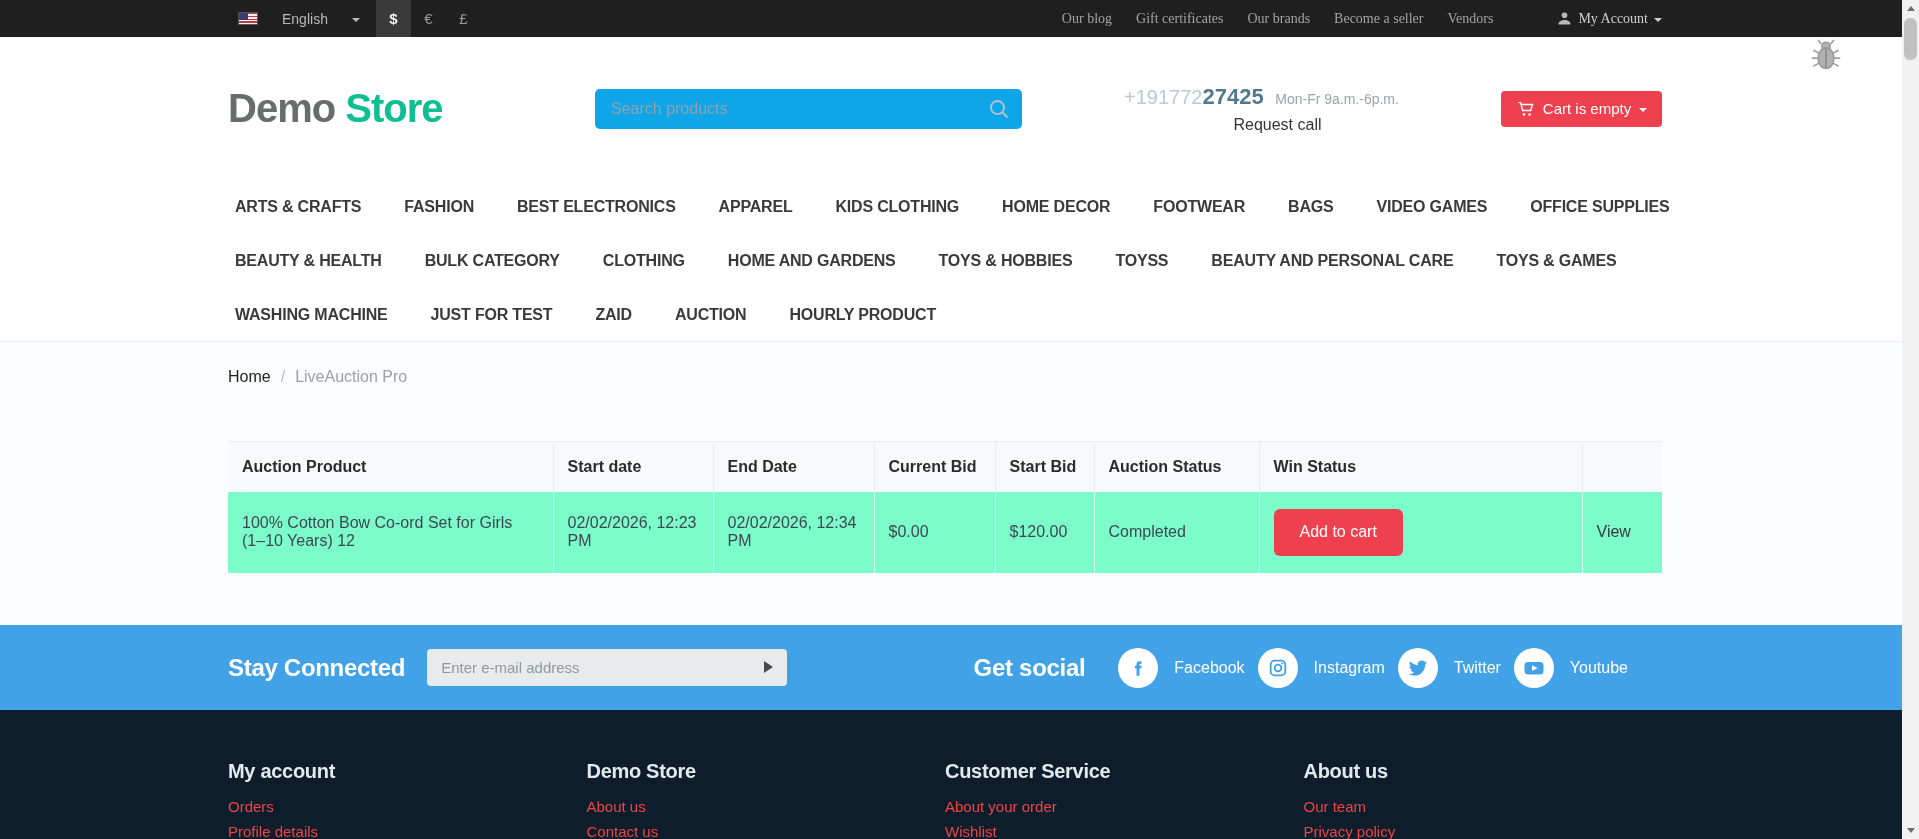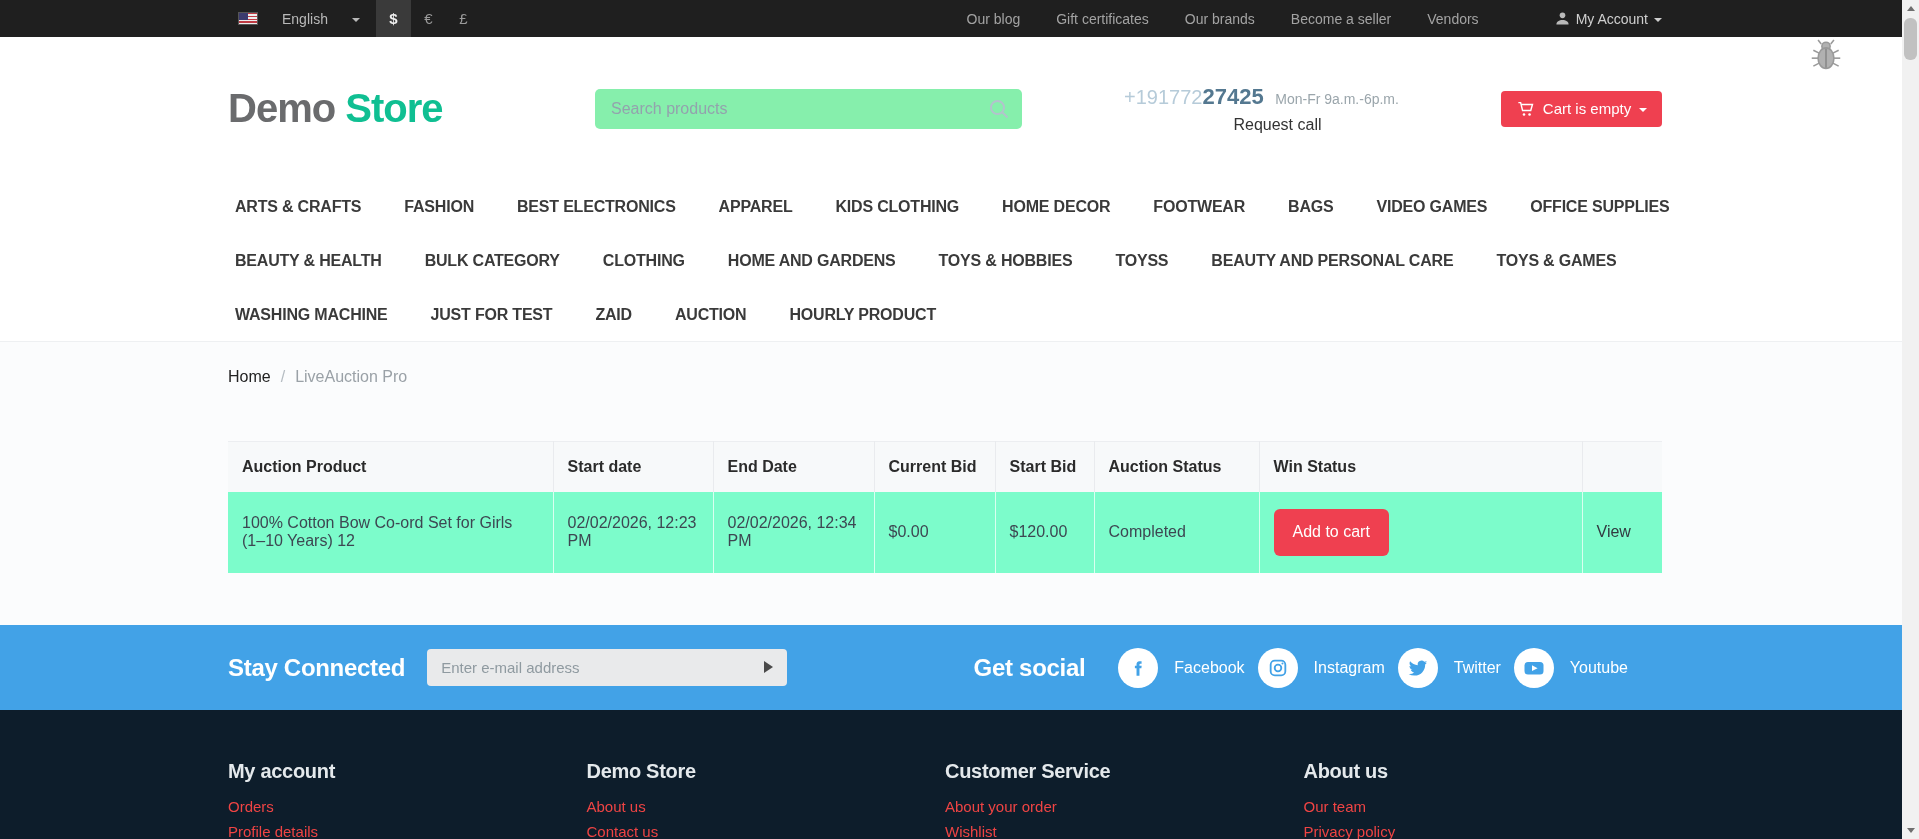--- a/index.html
+++ b/index.html
@@ -16,32 +16,32 @@
   .topbar .container { height:37px; display:flex; align-items:center; justify-content:space-between; }
   .topbar-left { display:flex; align-items:center; height:100%; }
   .lang { display:flex; align-items:center; gap:24px; color:#b9b9b9; font-size:14px; padding:0 16px 0 10px; cursor:pointer; }
   .flag { width:20px; height:13px; position:relative; display:inline-block;
           background:repeating-linear-gradient(180deg,#bf3b44 0 1.4px,#eee 1.4px 2.8px); border:1px solid #555; }
   .flag::after { content:""; position:absolute; left:0; top:0; width:9px; height:7px; background:#3c3b6e; }
   .caret { width:0; height:0; border-left:4px solid transparent; border-right:4px solid transparent; border-top:4px solid currentColor; display:inline-block; margin-top:2px; }
   .currencies { display:flex; height:100%; }
   .currency { height:100%; display:flex; align-items:center; justify-content:center; width:35px; color:#9a9a9a; font-size:15px; cursor:pointer; }
   .currency.active { background:#3a3a3a; color:#f0f0f0; font-weight:bold; }
-  .topbar-right { display:flex; align-items:flex-start; gap:36px; }
+  .topbar-right { display:flex; align-items:flex-start; gap:24px;font-family:Liberation Serif, serif; }
   .topbar-right a { color:#a3a3a3; font-size:14px; text-decoration:none; cursor:pointer; }
   .account { display:flex; align-items:center; gap:6px; color:#cfcfcf; font-size:14px; margin-left:40px; cursor:pointer; }
   .account svg { fill:#b9b9b9; }
 
   
   .header { height:143px; background:#fff; }
   .header .container { height:100%; display:flex; align-items:center; }
   .logo { font-size:40px; font-weight:bold; letter-spacing:-1px; width:230px; white-space:nowrap; }
   .logo .w1 { color:#6a6b6d; }
   .logo .w2 { color:#0fbf92; }
-  .searchbox { margin-left:137px; width:427px; height:40px; background:#86efac; border-radius:5px; display:flex; align-items:center; position:relative; }
+  .searchbox { margin-left:137px; width:427px; height:40px; background:#0ea5e9; border-radius:5px; display:flex; align-items:center; position:relative; }
   .searchbox input { flex:1; border:none; background:transparent; outline:none; padding:0 44px 0 16px; font-size:16px; color:#333; font-family:"Liberation Sans",sans-serif; }
   .searchbox input::placeholder { color:#93a2ad; }
   .search-ic { position:absolute; right:12px; top:9px; }
   .phone-block { margin:0 auto; text-align:center; line-height:1.35; }
   .phone-line { font-size:20px; white-space:nowrap; }
   .phone-prefix { color:#b6cbd9; }
   .phone-bold { color:#547890; font-weight:bold; font-size:22px; }
   .phone-hours { color:#9aa5ab; font-size:14px; margin-left:6px; }
   .request-call { font-size:16px; color:#333; cursor:pointer; display:inline-block; margin-top:2px;padding-left:32px; }
   .cart-btn { width:161px; height:36px; background:#ef4050; border:none; border-radius:4px; color:#fff; font-size:15px; display:flex; align-items:center; justify-content:center; gap:8px; cursor:pointer; font-family:"Liberation Sans",sans-serif; }
@@ -64,21 +64,21 @@
   .auction-table th {
     height:50px; background:#f7f9fa; text-align:left; font-size:16px; color:#2b2b2b;
     padding:0 14px; border-right:1px solid #e9ebee; border-top:1px solid #eceef1; font-weight:bold;
   }
   .auction-table th:last-child { border-right:none; }
   .auction-table td {
     height:81px; background:#7cfccb; font-size:16px; color:#3d4752;
     padding:0 14px; border-right:1px solid #d9fff0; vertical-align:middle;
   }
   .auction-table td:last-child { border-right:none; }
-  .add-to-cart { background:#ef4050; color:#fff; border:none; border-radius:6px; height:47px; padding:0 19px; font-size:16px; cursor:pointer; font-family:"Liberation Sans",sans-serif; }
+  .add-to-cart { background:#ef4050; color:#fff; border:none; border-radius:6px; height:47px; padding:0 26px; font-size:16px; cursor:pointer; font-family:"Liberation Sans",sans-serif; }
   .view-link { color:#323a41; text-decoration:none; cursor:pointer; }
 
   
   .bluebar { height:85px; background:#42a2e7; }
   .bluebar .container { height:100%; display:flex; align-items:center; }
   .stay-title { color:#fff; font-size:24px; font-weight:bold; letter-spacing:-0.3px; }
   .news-input { margin-left:22px; width:360px; height:37px; position:relative; }
   .news-input input { width:100%; height:100%; border:none; border-radius:4px; background:#e9eaeb; outline:none; padding:0 44px 0 14px; font-size:15px; color:#333; font-family:"Liberation Sans",sans-serif; }
   .news-input input::placeholder { color:#8f9aa0; }
   .news-arrow { position:absolute; right:14px; top:12px; width:0; height:0; border-top:6px solid transparent; border-bottom:6px solid transparent; border-left:9px solid #4a4a4a; cursor:pointer; }

